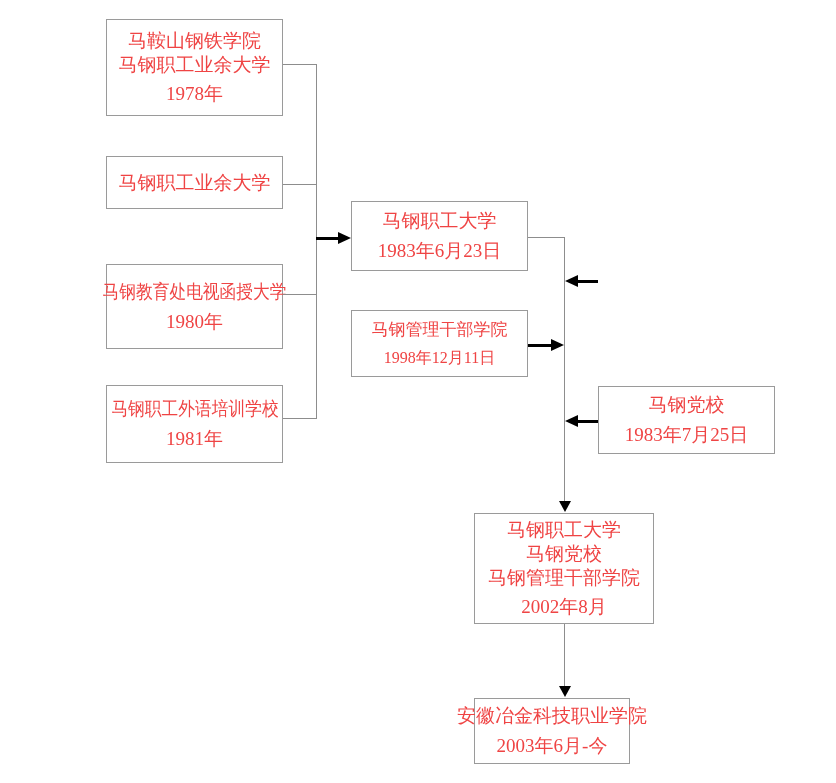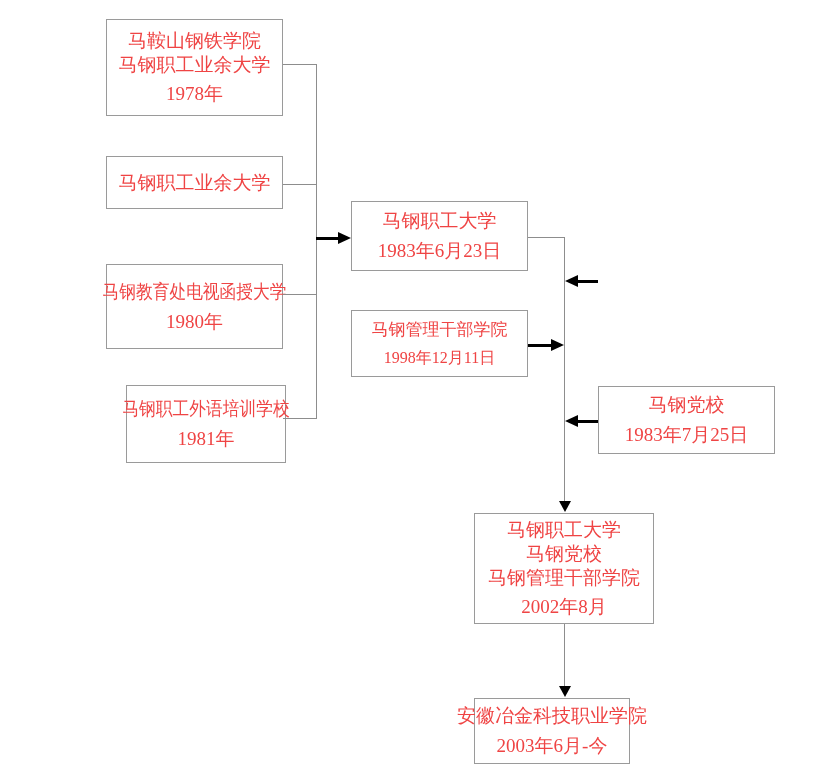--- a/index.html
+++ b/index.html
@@ -115,21 +115,21 @@
 
   <div class="node" style="left:106px; top:156px; width:177px; height:53px;">
     <div class="ln-main">马钢职工业余大学</div>
   </div>
 
   <div class="node" style="left:106px; top:264px; width:177px; height:85px;">
     <div class="ln-cond">马钢教育处电视函授大学</div>
     <div class="ln-date">1980年</div>
   </div>
 
-  <div class="node" style="left:106px; top:385px; width:160px; height:78px;margin-left:20px;">
+  <div class="node" style="left:106px; top:385px; width:177px; height:78px;">
     <div class="ln-cond">马钢职工外语培训学校</div>
     <div class="ln-date">1981年</div>
   </div>
 
   <div class="node" style="left:351px; top:201px; width:177px; height:70px;">
     <div class="ln-main">马钢职工大学</div>
     <div class="ln-date">1983年6月23日</div>
   </div>
 
   <div class="node" style="left:351px; top:310px; width:177px; height:67px;">

